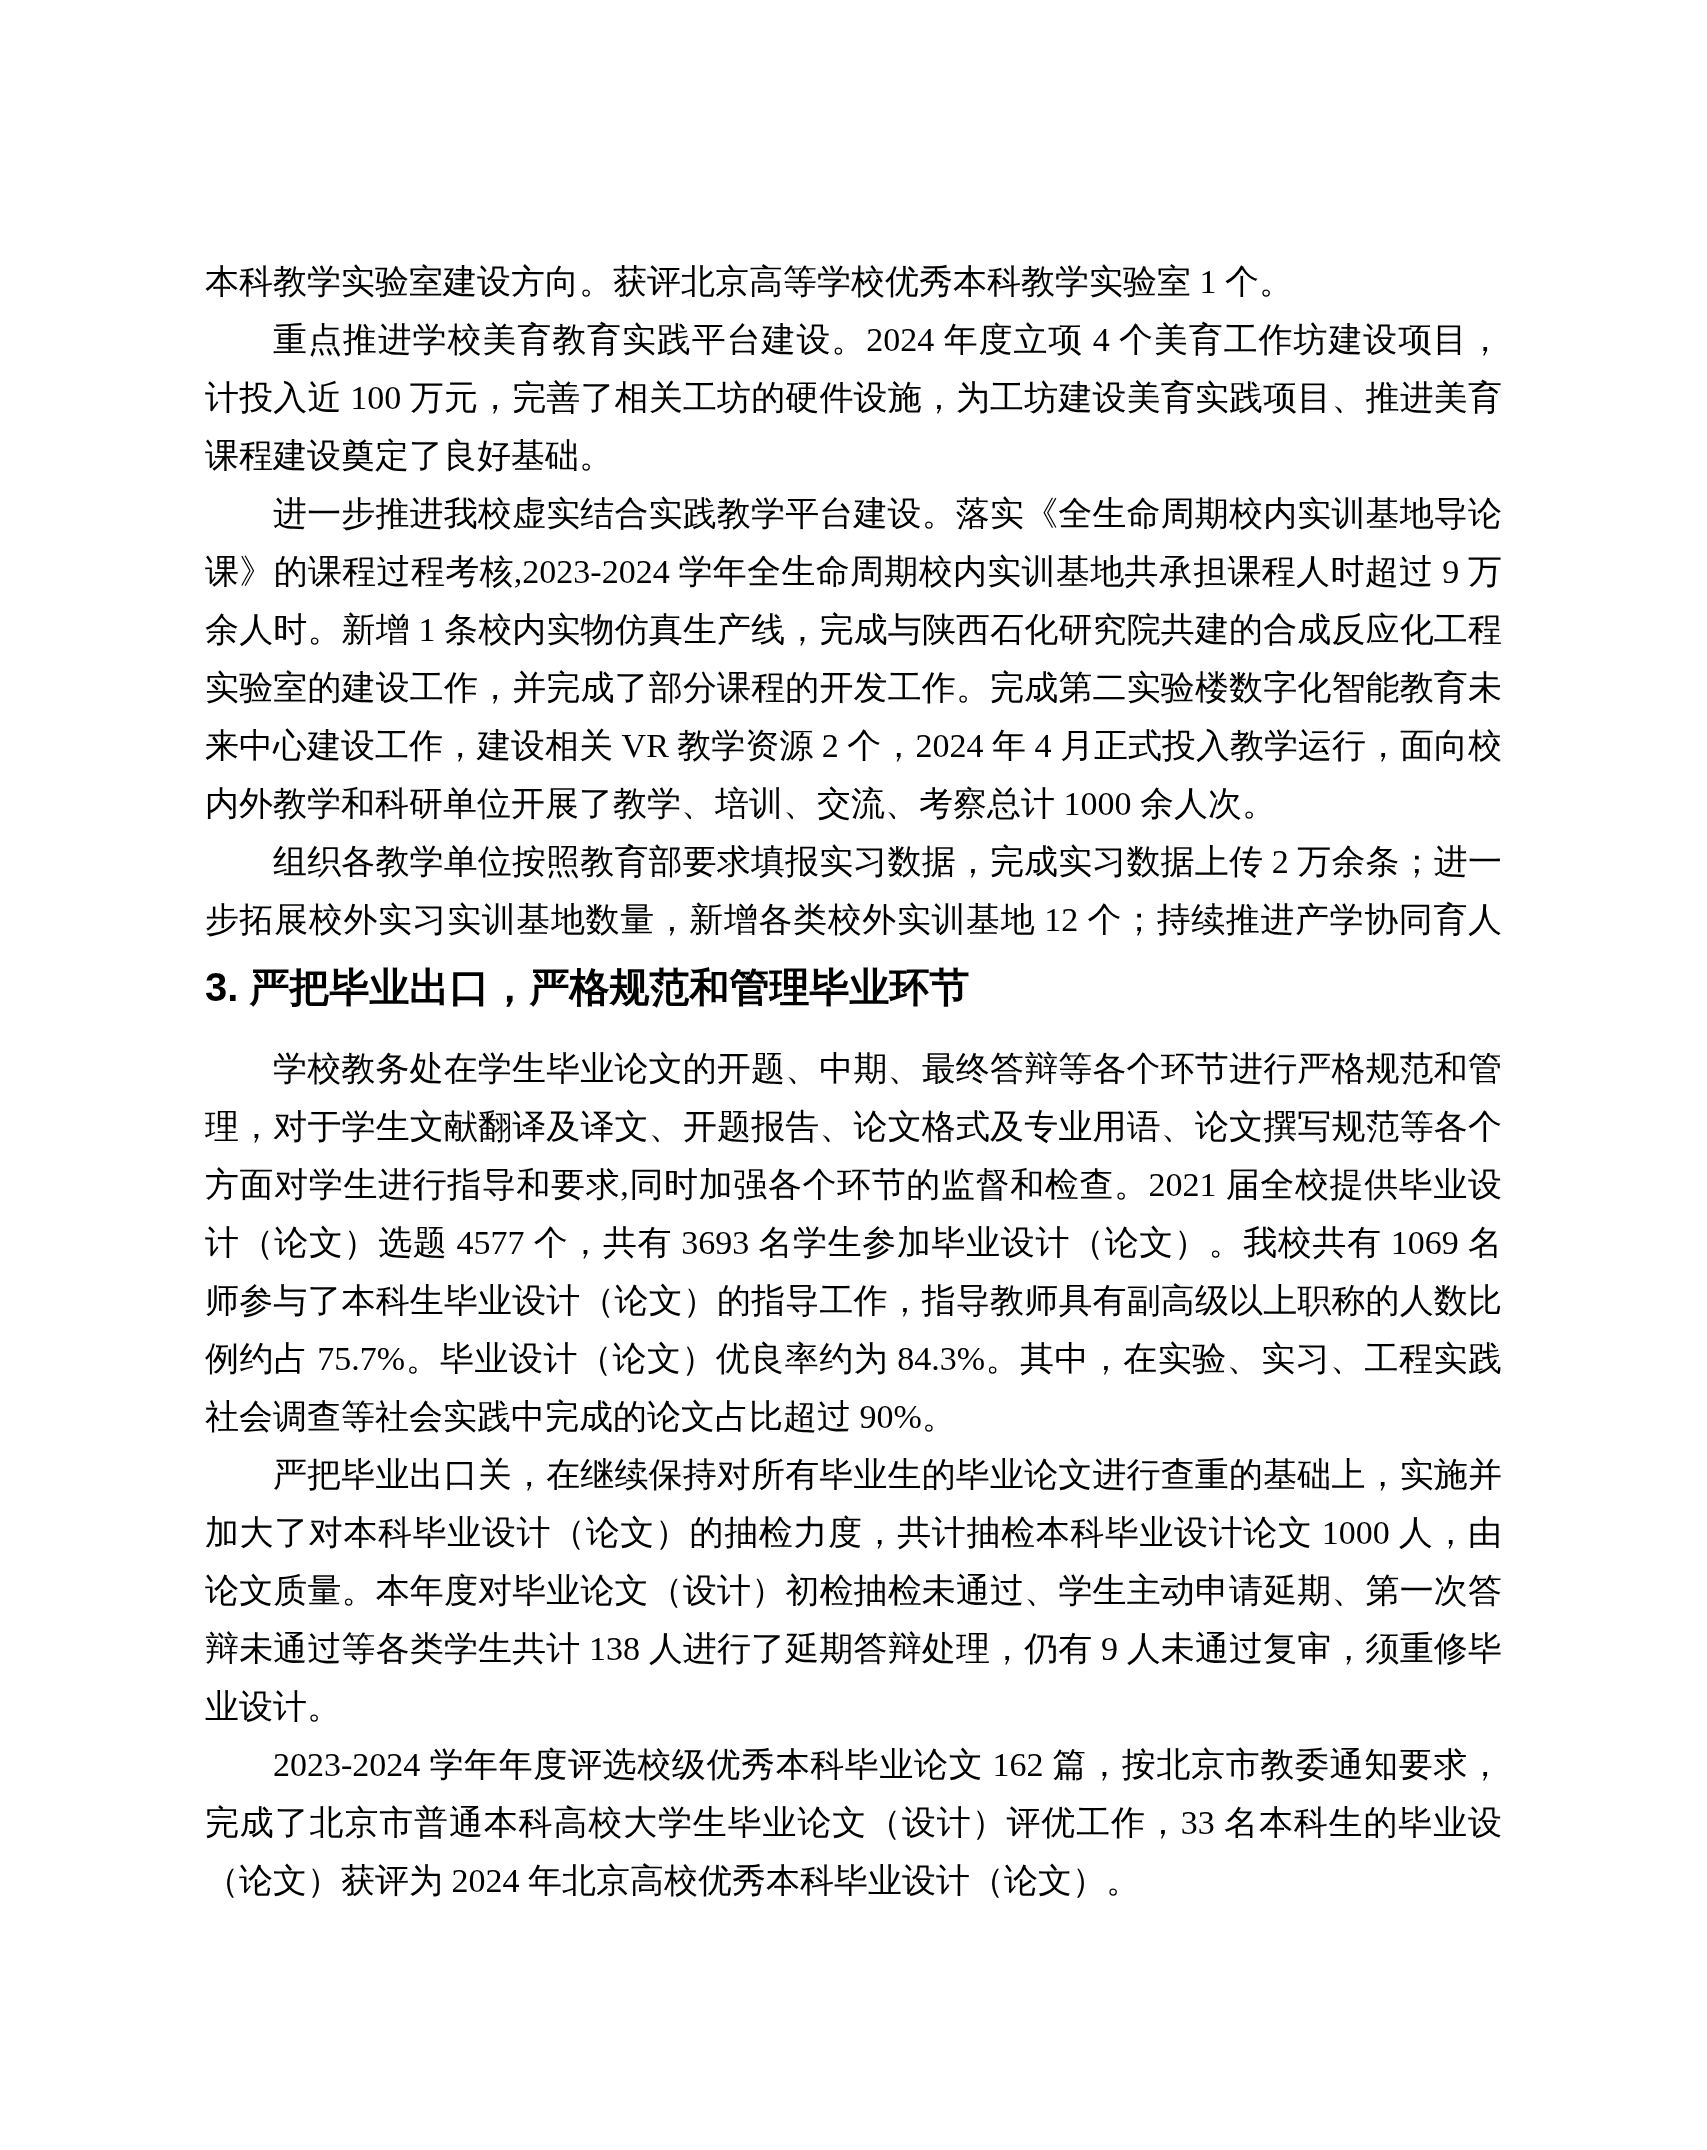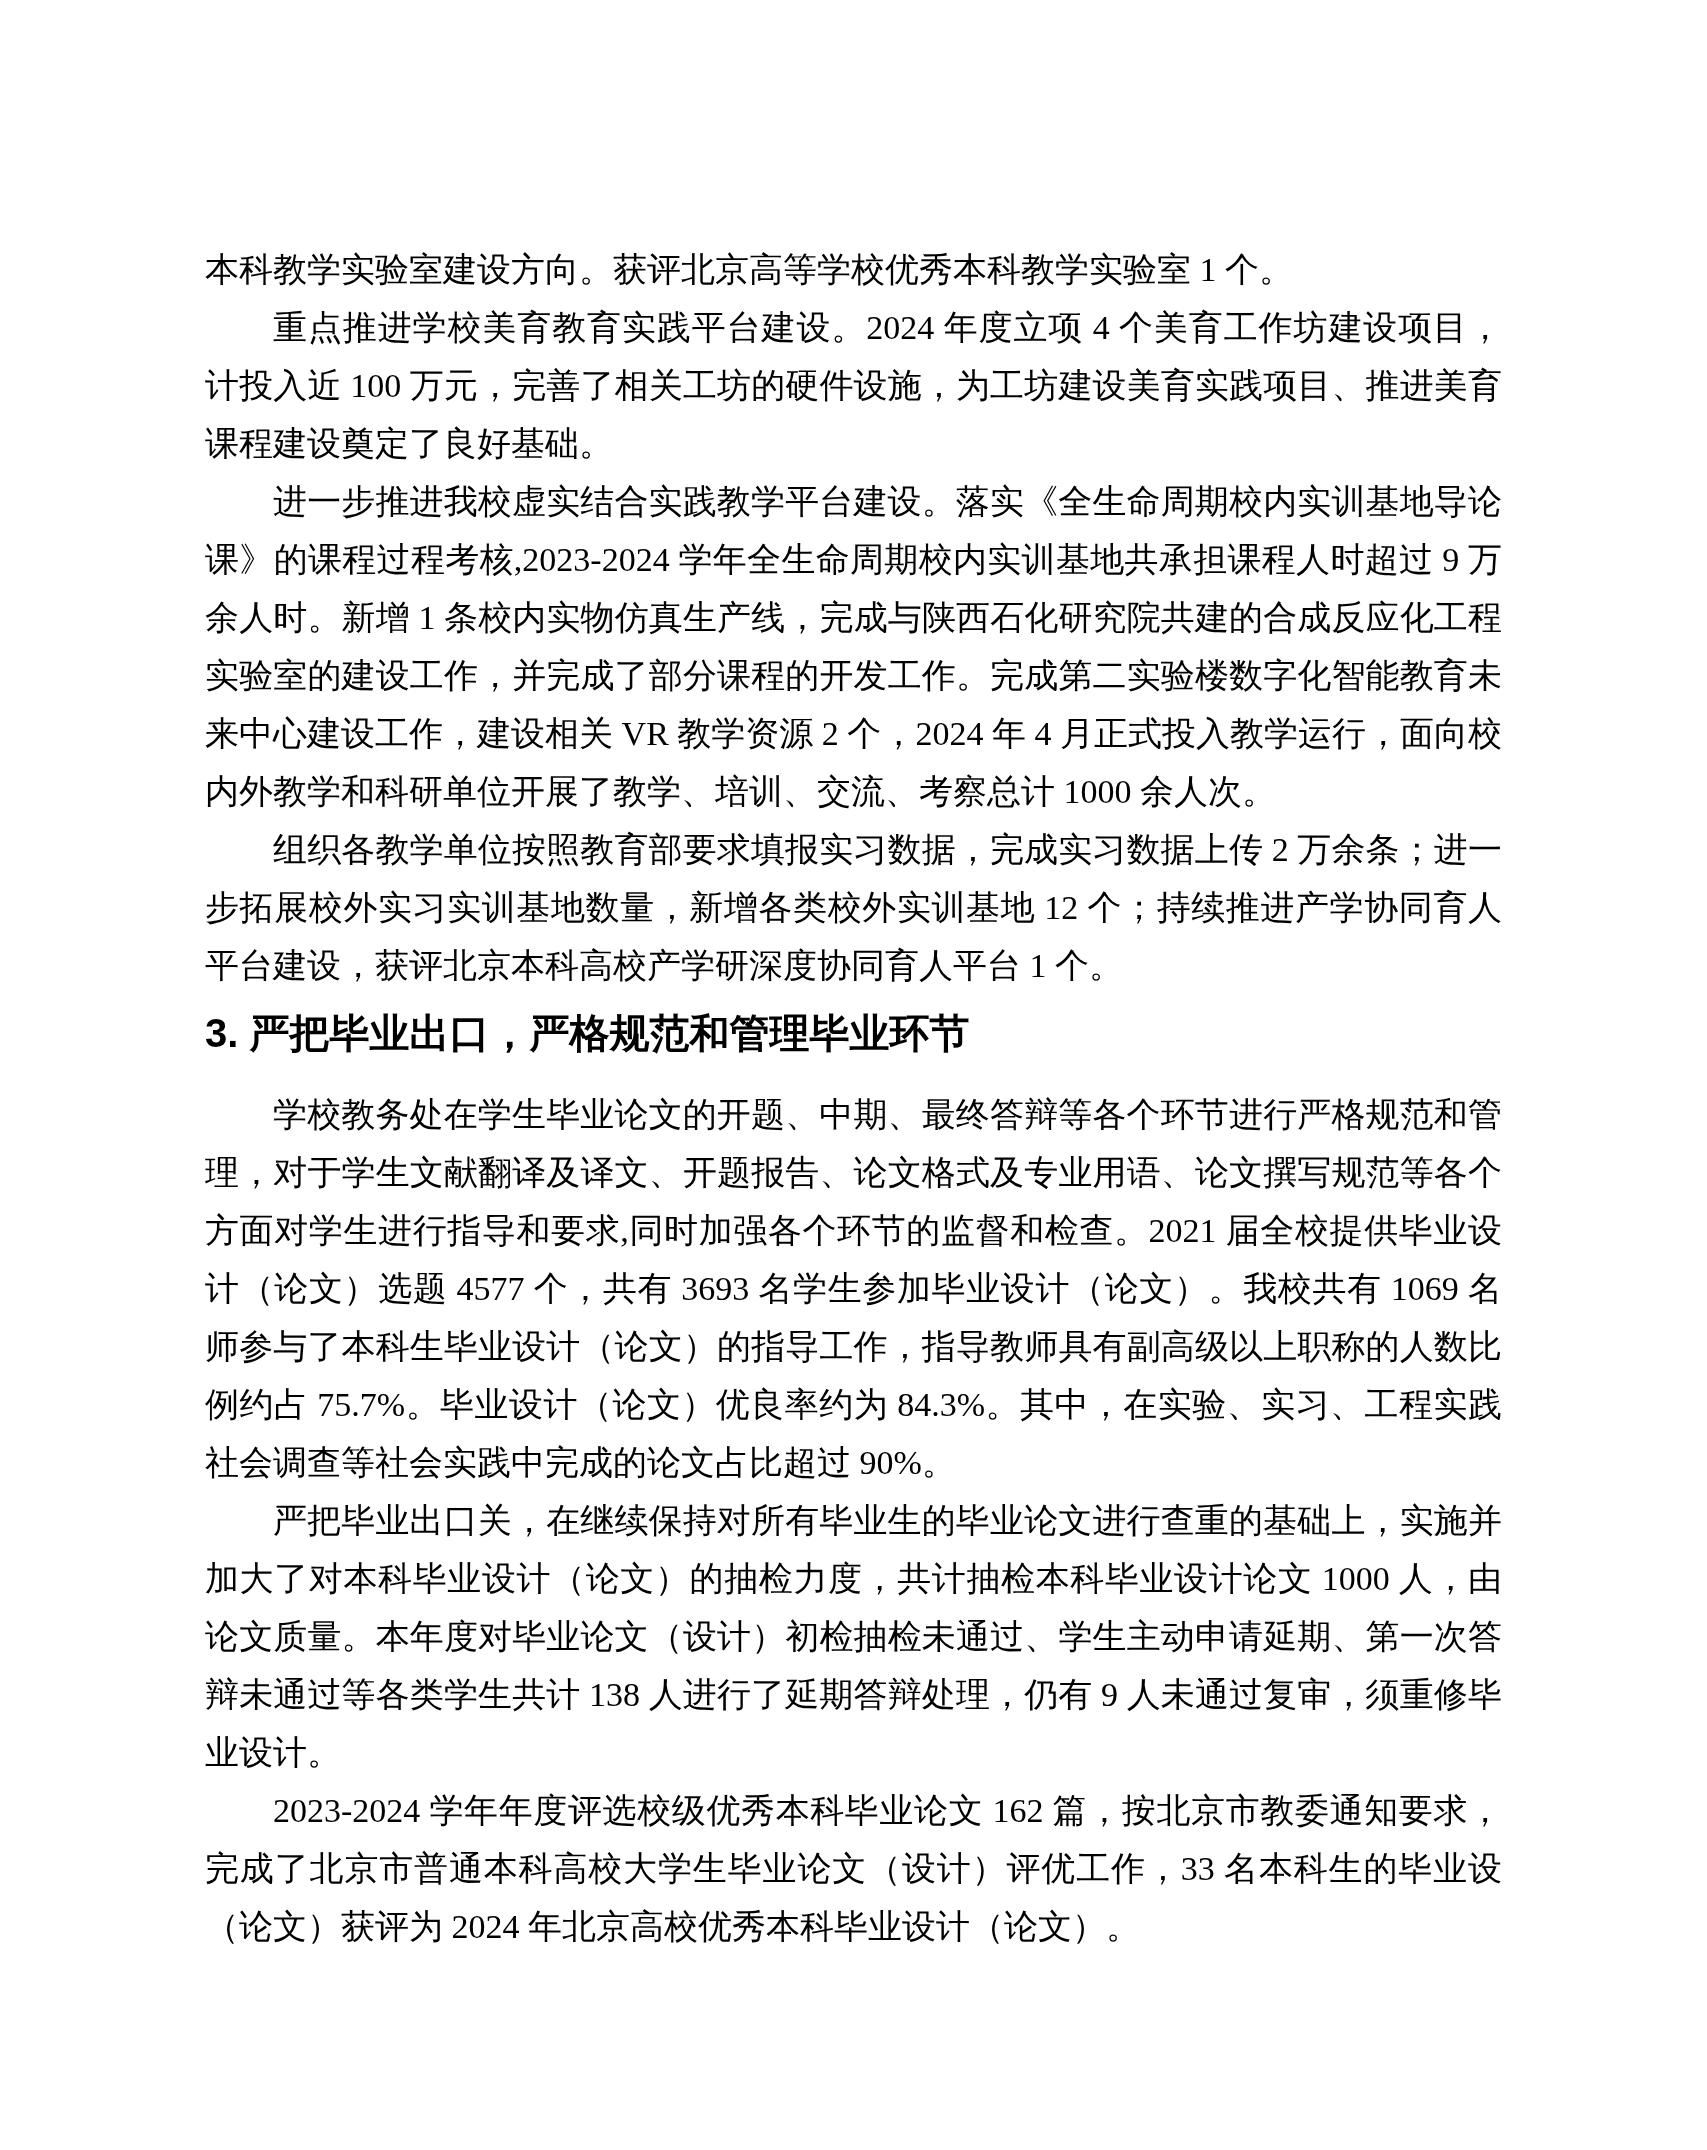--- a/index.html
+++ b/index.html
@@ -12,21 +12,21 @@
   .page {
     position: relative;
     width: 1707px;
     height: 2414px;
     background: #ffffff;
     color: #000000;
     font-family: "Liberation Serif", "DejaVu Serif", serif;
   }
   .content {
     position: absolute;
-    top: 4px;
+    top: 16px;
     left: 205px;
     width: 1297px;
     padding-top: 237px;
   }
   .line {
     font-size: 34px;
     line-height: 58px;
     height: 58px;
     overflow: hidden;
     text-align: left;
@@ -66,21 +66,20 @@
     <div class="line jl">计投入近 100 万元，完善了相关工坊的硬件设施，为工坊建设美育实践项目、推进美育</div>
     <div class="line">课程建设奠定了良好基础。</div>
     <div class="line ind jl">进一步推进我校虚实结合实践教学平台建设。落实《全生命周期校内实训基地导论</div>
     <div class="line jl">课》的课程过程考核,2023-2024 学年全生命周期校内实训基地共承担课程人时超过 9 万</div>
     <div class="line jl">余人时。新增 1 条校内实物仿真生产线，完成与陕西石化研究院共建的合成反应化工程</div>
     <div class="line jl">实验室的建设工作，并完成了部分课程的开发工作。完成第二实验楼数字化智能教育未</div>
     <div class="line jl">来中心建设工作，建设相关 VR 教学资源 2 个，2024 年 4 月正式投入教学运行，面向校</div>
     <div class="line">内外教学和科研单位开展了教学、培训、交流、考察总计 1000 余人次。</div>
     <div class="line ind jl">组织各教学单位按照教育部要求填报实习数据，完成实习数据上传 2 万余条；进一</div>
     <div class="line jl">步拓展校外实习实训基地数量，新增各类校外实训基地 12 个；持续推进产学协同育人</div>
-    <div class="line">平台建设，获评北京本科高校产学研深度协同育人平台 1 个。</div>
     <div class="line h1">3. 严把毕业出口，严格规范和管理毕业环节</div>
     <div class="line ind jl">学校教务处在学生毕业论文的开题、中期、最终答辩等各个环节进行严格规范和管</div>
     <div class="line jl">理，对于学生文献翻译及译文、开题报告、论文格式及专业用语、论文撰写规范等各个</div>
     <div class="line jl">方面对学生进行指导和要求,同时加强各个环节的监督和检查。2021 届全校提供毕业设</div>
     <div class="line jl">计（论文）选题 4577 个，共有 3693 名学生参加毕业设计（论文）。我校共有 1069 名教</div>
     <div class="line jl">师参与了本科生毕业设计（论文）的指导工作，指导教师具有副高级以上职称的人数比</div>
     <div class="line jl">例约占 75.7%。毕业设计（论文）优良率约为 84.3%。其中，在实验、实习、工程实践和</div>
     <div class="line">社会调查等社会实践中完成的论文占比超过 90%。</div>
     <div class="line ind jl">严把毕业出口关，在继续保持对所有毕业生的毕业论文进行查重的基础上，实施并</div>
     <div class="line jl">加大了对本科毕业设计（论文）的抽检力度，共计抽检本科毕业设计论文 1000 人，由</div>

